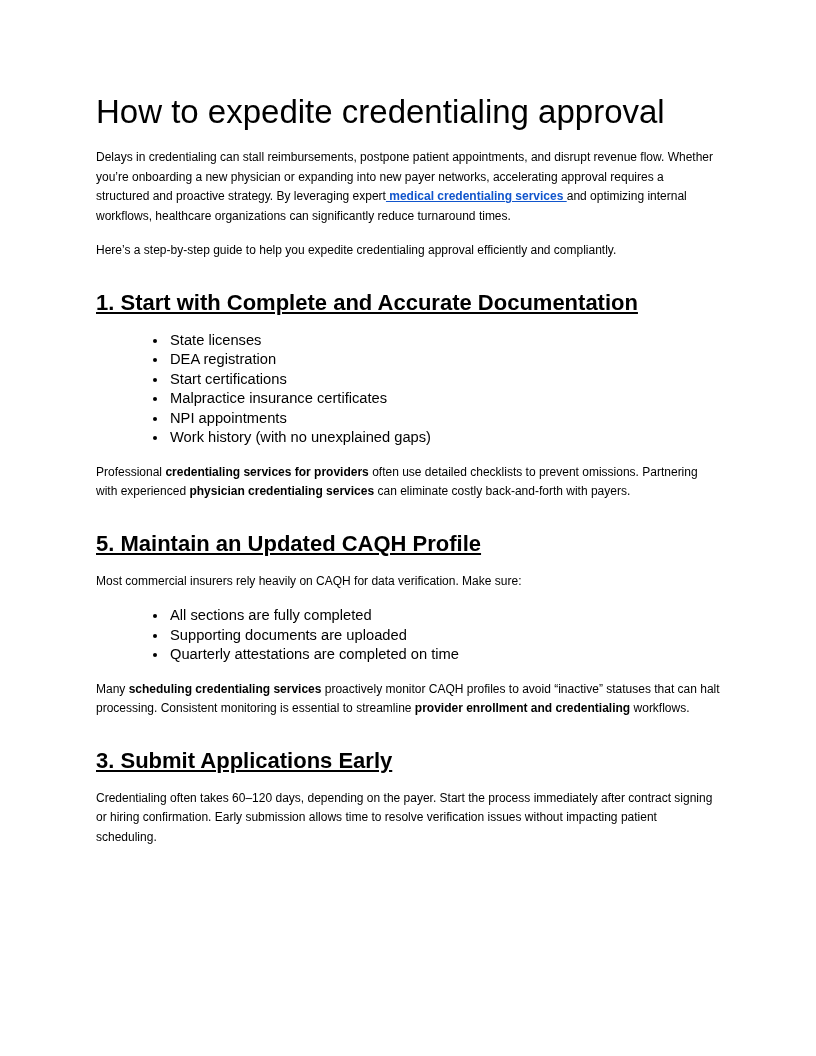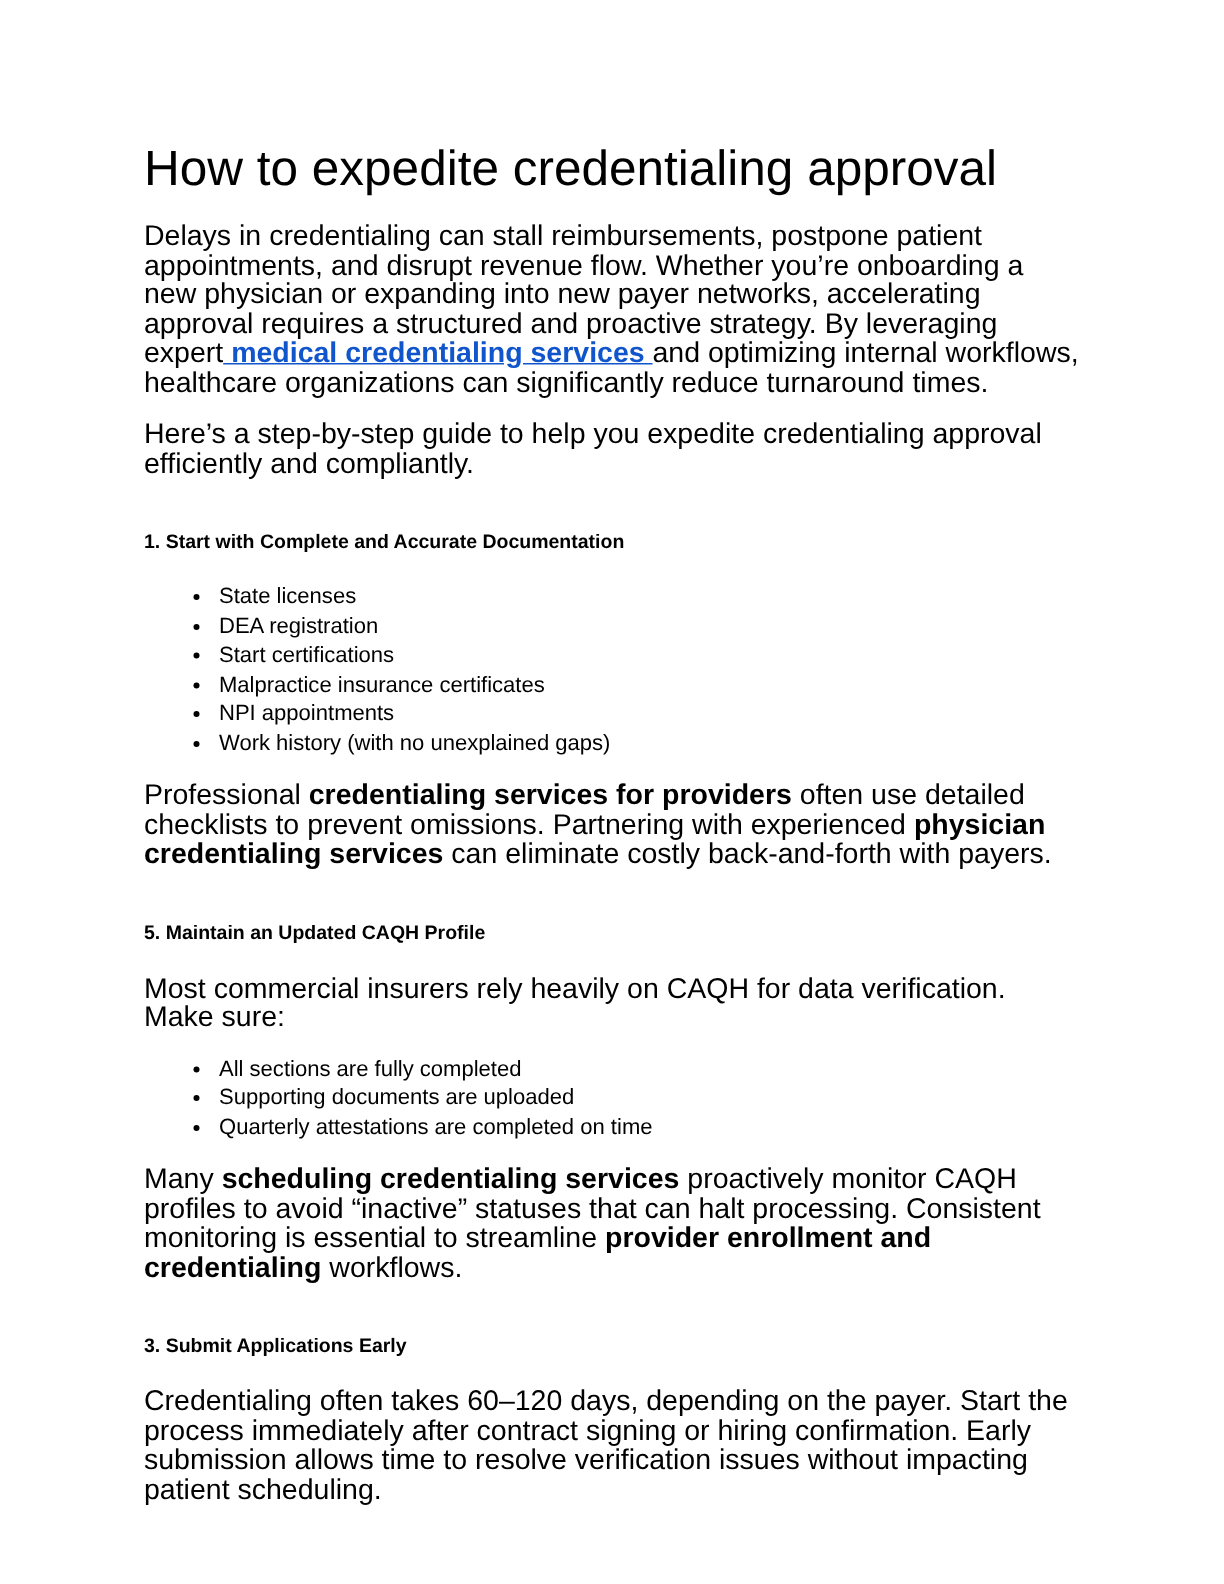--- a/index.html
+++ b/index.html
@@ -19,41 +19,43 @@
     background: #ffffff;
   }
   .doc-title {
     font-size: 33px;
     font-weight: 400;
     line-height: 1.22;
     margin: 0 0 16px 0;
     color: #000000;
   }
   .body-text {
-    font-size: 19px;
+    font-size: 12px;
     line-height: 19.5px;
     margin: 0 0 15px 0;
     color: #000000;
   }
   .section-heading {
-    font-size: 13px;
+    font-size: 22px;
     font-weight: 700;
     line-height: 23px;
     margin: 30px 0 17px 0;
     color: #000000;
+    text-decoration: underline;
   }
   ul.doc-list {
     margin: 0 0 15px 0;
     padding-left: 48px;
     list-style-type: disc;
   }
   ul.doc-list li {
     font-size: 14.7px;
     line-height: 19.5px;
     padding-left: 2px;
+    margin-left: 24px;
   }
   .doc-link {
     color: var(--link-color, #1155cc);
     font-weight: 700;
     text-decoration: underline;
     cursor: pointer;
   }
   .bold { font-weight: 700; }
 </style>
 </head>

